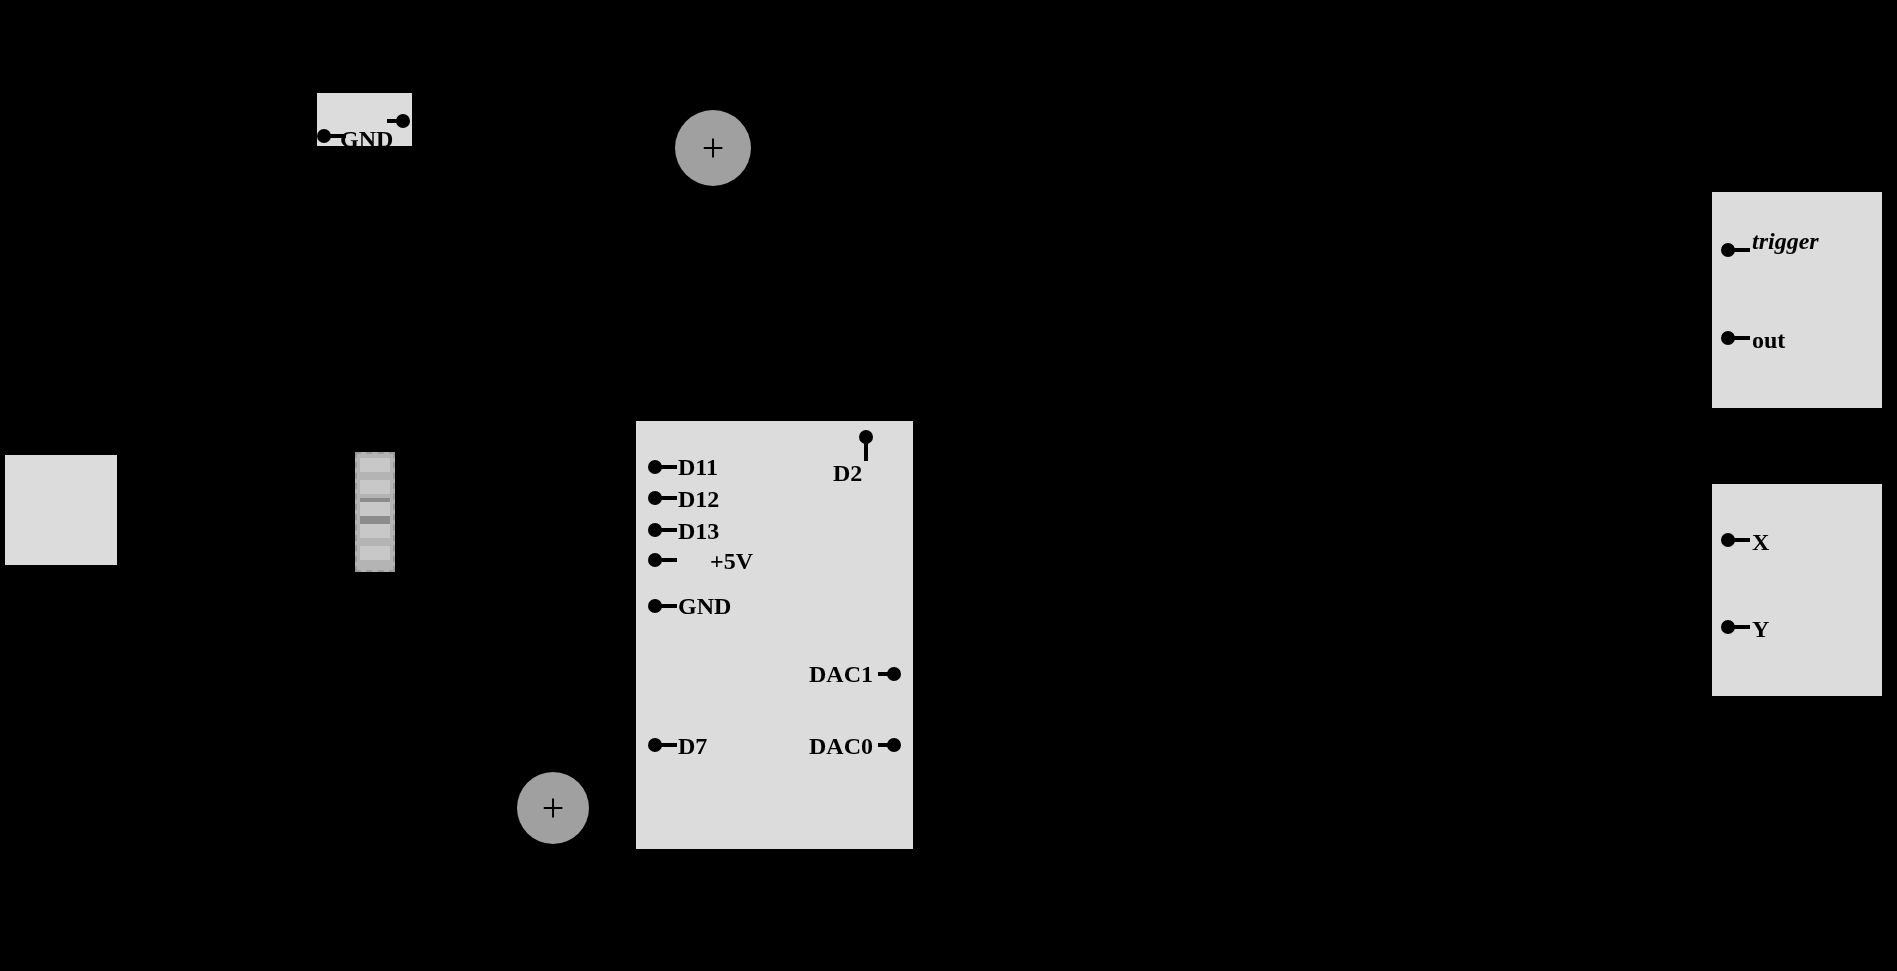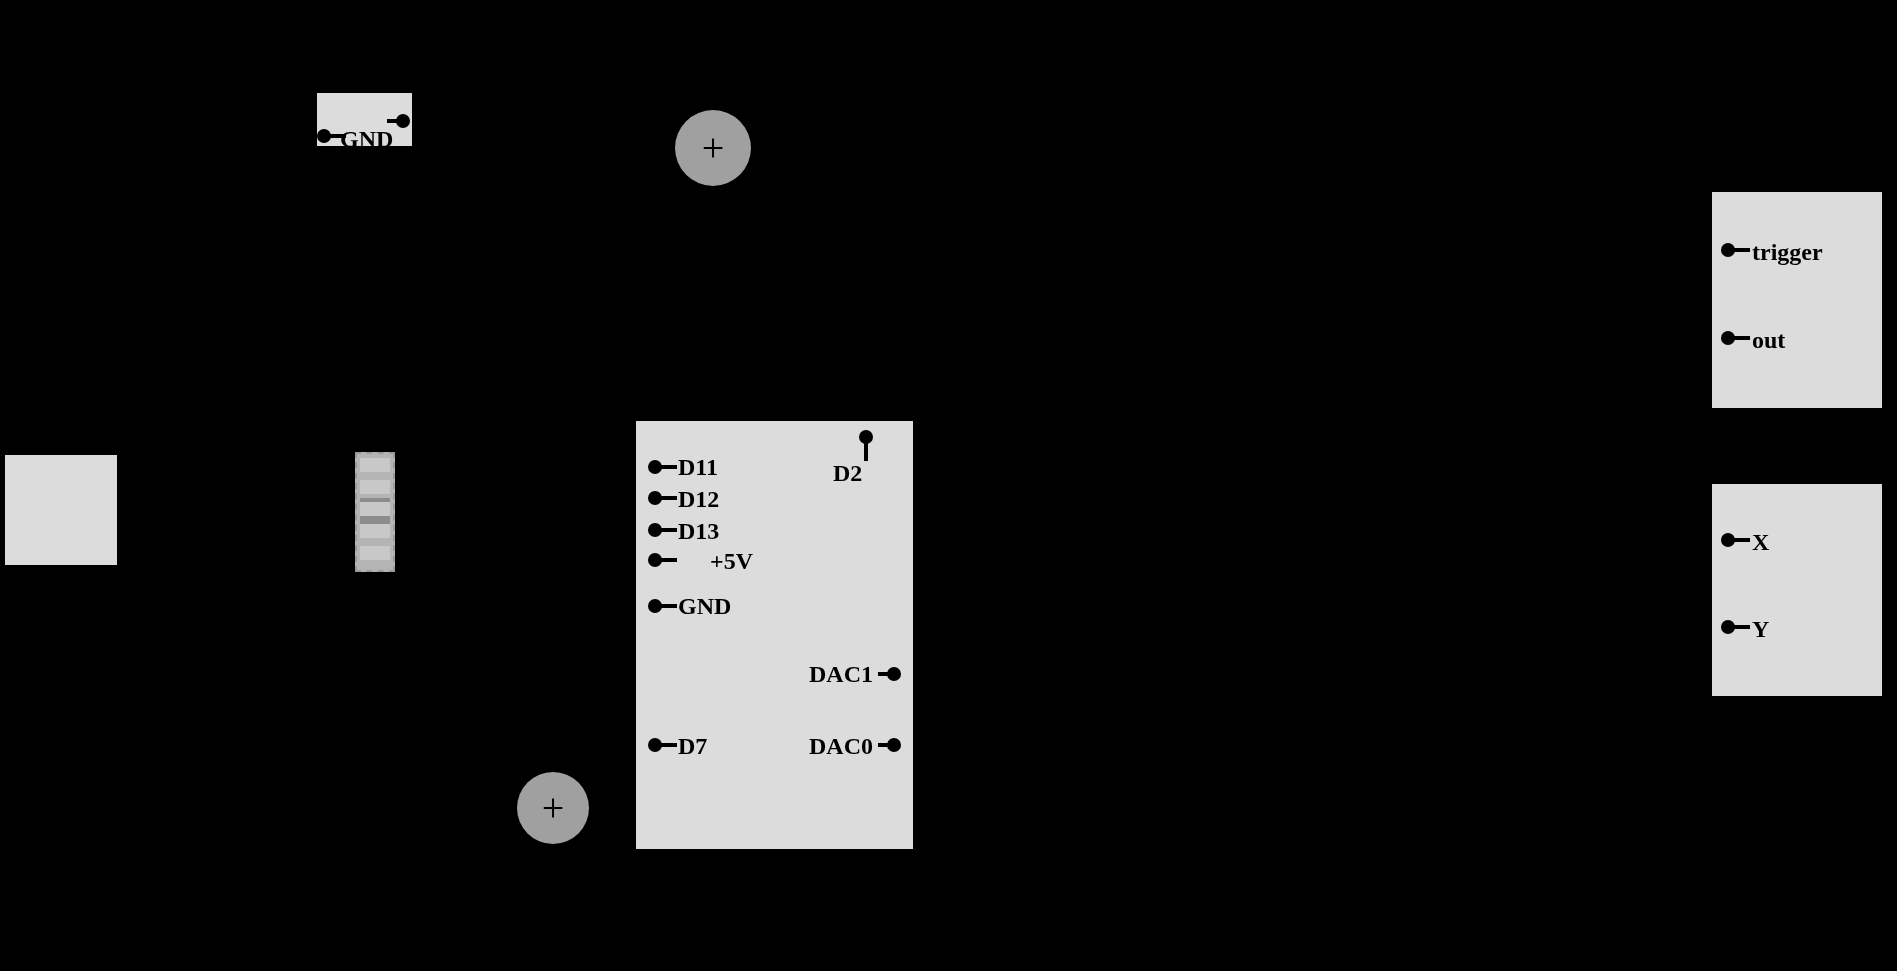--- a/index.html
+++ b/index.html
@@ -133,21 +133,21 @@
     <div class="pin-label" style="left: 833px; top: 461px;">D2</div>
     <div class="pin-stub" style="top: 672px; width: 22px; left: 878px; background: rgb(0, 0, 0);"></div>
     <div class="pin-dot" style="left: 887px; top: 667px; background: rgb(0, 0, 0);"></div>
     <div class="pin-label right-align" style="left: 0px; width: 873px; padding-right: 0px; top: 662px;">DAC1</div>
     <div class="pin-stub" style="top: 743px; width: 22px; left: 878px; background: rgb(0, 0, 0);"></div>
     <div class="pin-dot" style="left: 887px; top: 738px; background: rgb(0, 0, 0);"></div>
     <div class="pin-label right-align" style="left: 0px; width: 873px; text-align: right; padding-right: 0px; top: 734px;">DAC0</div>
     <div class="block" style="left: 1712px; top: 192px; width: 170px; height: 216px; background: rgb(220, 220, 220);"></div>
     <div class="pin-stub" style="top: 248px; width: 22px; left: 1728px; background: rgb(0, 0, 0);"></div>
     <div class="pin-dot" style="left: 1721px; top: 243px; background: rgb(0, 0, 0);"></div>
-    <div class="pin-label" style="left: 1752px; top: 240px;">trigger</div>
+    <div class="pin-label" style="left: 1752px; top: 229px; font-style: italic;">trigger</div>
     <div class="pin-stub" style="top: 336px; width: 22px; left: 1728px; background: rgb(0, 0, 0);"></div>
     <div class="pin-dot" style="left: 1721px; top: 331px; background: rgb(0, 0, 0);"></div>
     <div class="pin-label" style="left: 1752px; top: 328px;">out</div>
     <div class="block" style="left: 1712px; top: 484px; width: 170px; height: 212px; background: rgb(220, 220, 220);"></div>
     <div class="pin-stub" style="top: 538px; width: 22px; left: 1728px; background: rgb(0, 0, 0);"></div>
     <div class="pin-dot" style="left: 1721px; top: 533px; background: rgb(0, 0, 0);"></div>
     <div class="pin-label" style="left: 1752px; top: 530px;">X</div>
     <div class="pin-stub" style="top: 625px; width: 22px; left: 1728px; background: rgb(0, 0, 0);"></div>
     <div class="pin-dot" style="left: 1721px; top: 620px; background: rgb(0, 0, 0);"></div>
     <div class="pin-label" style="left: 1752px; top: 617px;">Y</div>

